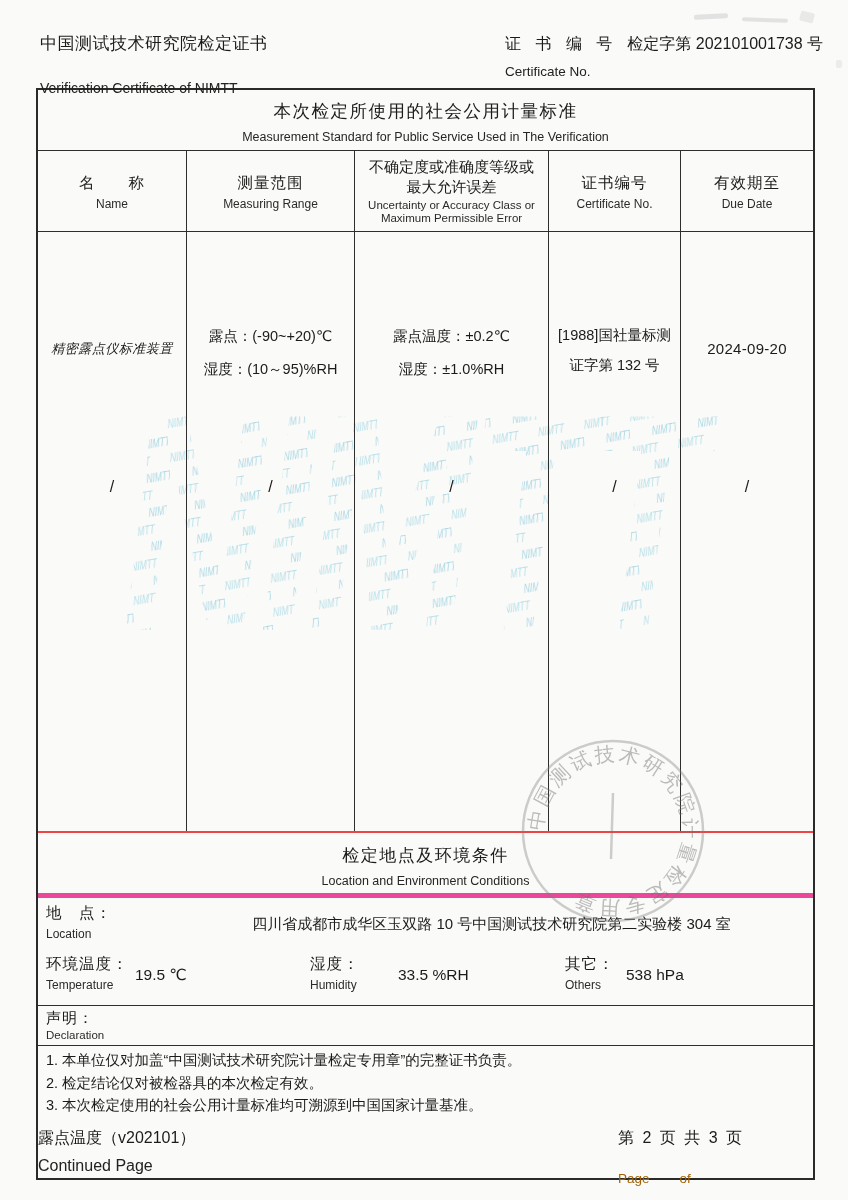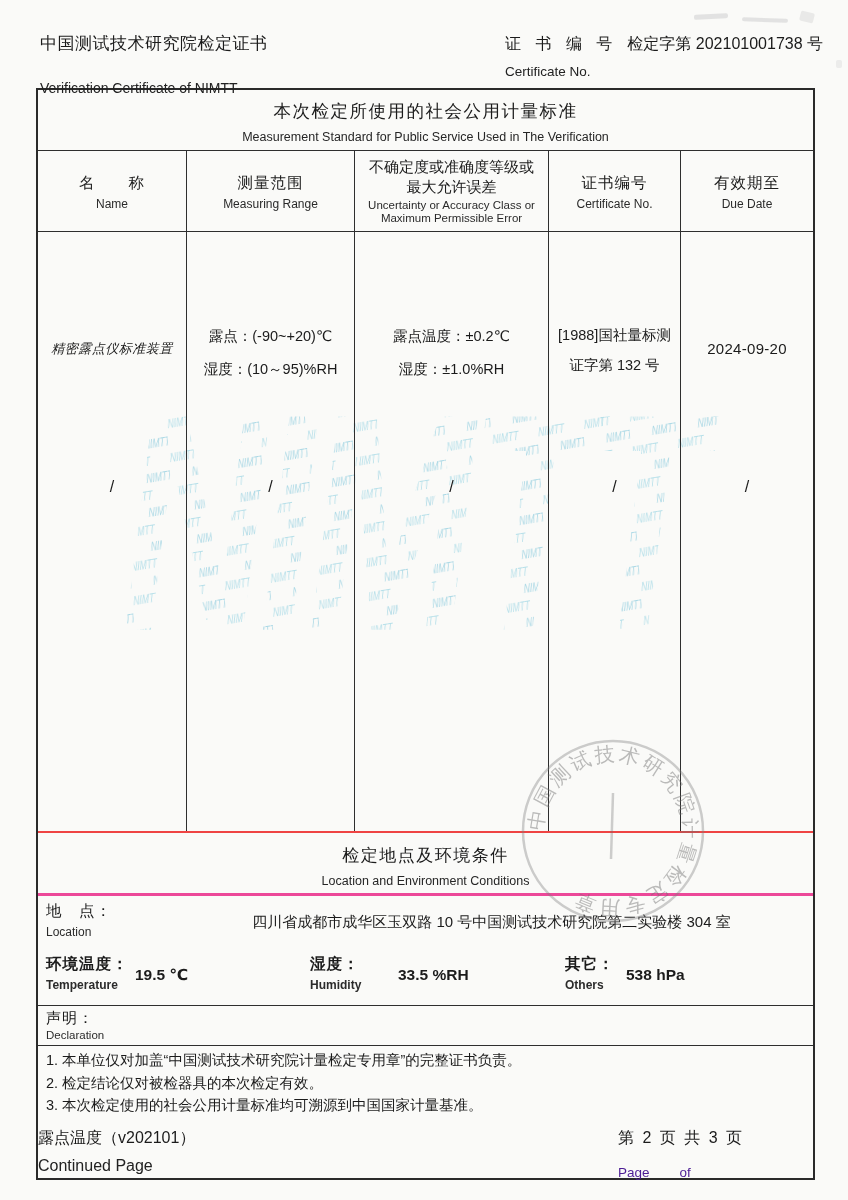--- a/index.html
+++ b/index.html
@@ -59,28 +59,28 @@
   .bcontent{position:absolute;left:0;right:0;text-align:center;}
   .equip-name{top:108px;font-size:13px;letter-spacing:.5px;font-style:italic;}
   .two-line{top:88px;font-size:14.5px;line-height:33px;}
   .due-date{top:108px;font-size:15px;letter-spacing:.3px;}
   .slash{top:246px;font-size:16px;}
 
   .loc-head{border-top:2px solid #ef4444;height:62px;box-sizing:border-box;text-align:center;padding-top:11px;}
   .loc-head .cn{font-size:17px;letter-spacing:1.5px;}
   .loc-head .en{font-size:12.5px;margin-top:7px;color:#262626;}
 
-  .loc-row{border-top:3px solid #ec4899;height:57px;box-sizing:border-box;position:relative;}
+  .loc-row{border-top:5px solid #ec4899;height:57px;box-sizing:border-box;position:relative;}
   .fld-label{position:absolute;top:5px;}
   .fld-label .cn{font-size:15.5px;letter-spacing:1px;}
   .fld-label .en{font-size:12px;margin-top:3px;color:#2b2b2b;}
   .loc-row .fld-label{left:8px;}
   .loc-value{position:absolute;left:150px;right:18px;top:17px;text-align:center;font-size:15px;}
 
-  .env-row{height:55px;box-sizing:border-box;position:relative;font-weight:bold;}
+  .env-row{height:55px;box-sizing:border-box;position:relative;}
   .env-row .lab-temp{left:8px;top:4px;}
   .env-row .lab-hum{left:272px;top:4px;}
   .env-row .lab-other{left:527px;top:4px;}
   .env-val{position:absolute;top:16px;font-size:15.5px;}
   .val-temp{left:97px;}
   .val-hum{left:360px;}
   .val-other{left:588px;}
 
   .decl-head{border-top:1px solid #2e2e2e;height:40px;box-sizing:border-box;padding:3px 0 0 8px;}
   .decl-head .cn{font-size:15px;letter-spacing:1px;}
@@ -88,21 +88,21 @@
 
   .decl-body{border-top:1px solid #2e2e2e;height:70px;box-sizing:border-box;padding:3px 8px 0 8px;}
   .decl-item{font-size:14.5px;line-height:22.5px;}
 
   
   .footer-left{position:absolute;left:38px;top:1128px;z-index:4;}
   .footer-left .cn{font-size:16px;}
   .footer-left .en{font-size:16px;margin-top:8px;color:#222;}
   .footer-right{position:absolute;left:618px;top:1128px;z-index:4;}
   .footer-right .cn{font-size:16px;letter-spacing:2px;}
-  .footer-right .en{font-size:13.5px;margin-top:16px;color:#4c1d95;}
+  .footer-right .en{font-size:13.5px;margin-top:22px;color:#a16207;}
   .footer-right .en .w1{display:inline-block;margin-right:30px;}
 </style>
 </head>
 <body>
 
 <div class="page">
 
   <div class="smudge s1"></div>
   <div class="smudge s2"></div>
   <div class="smudge s3"></div>

